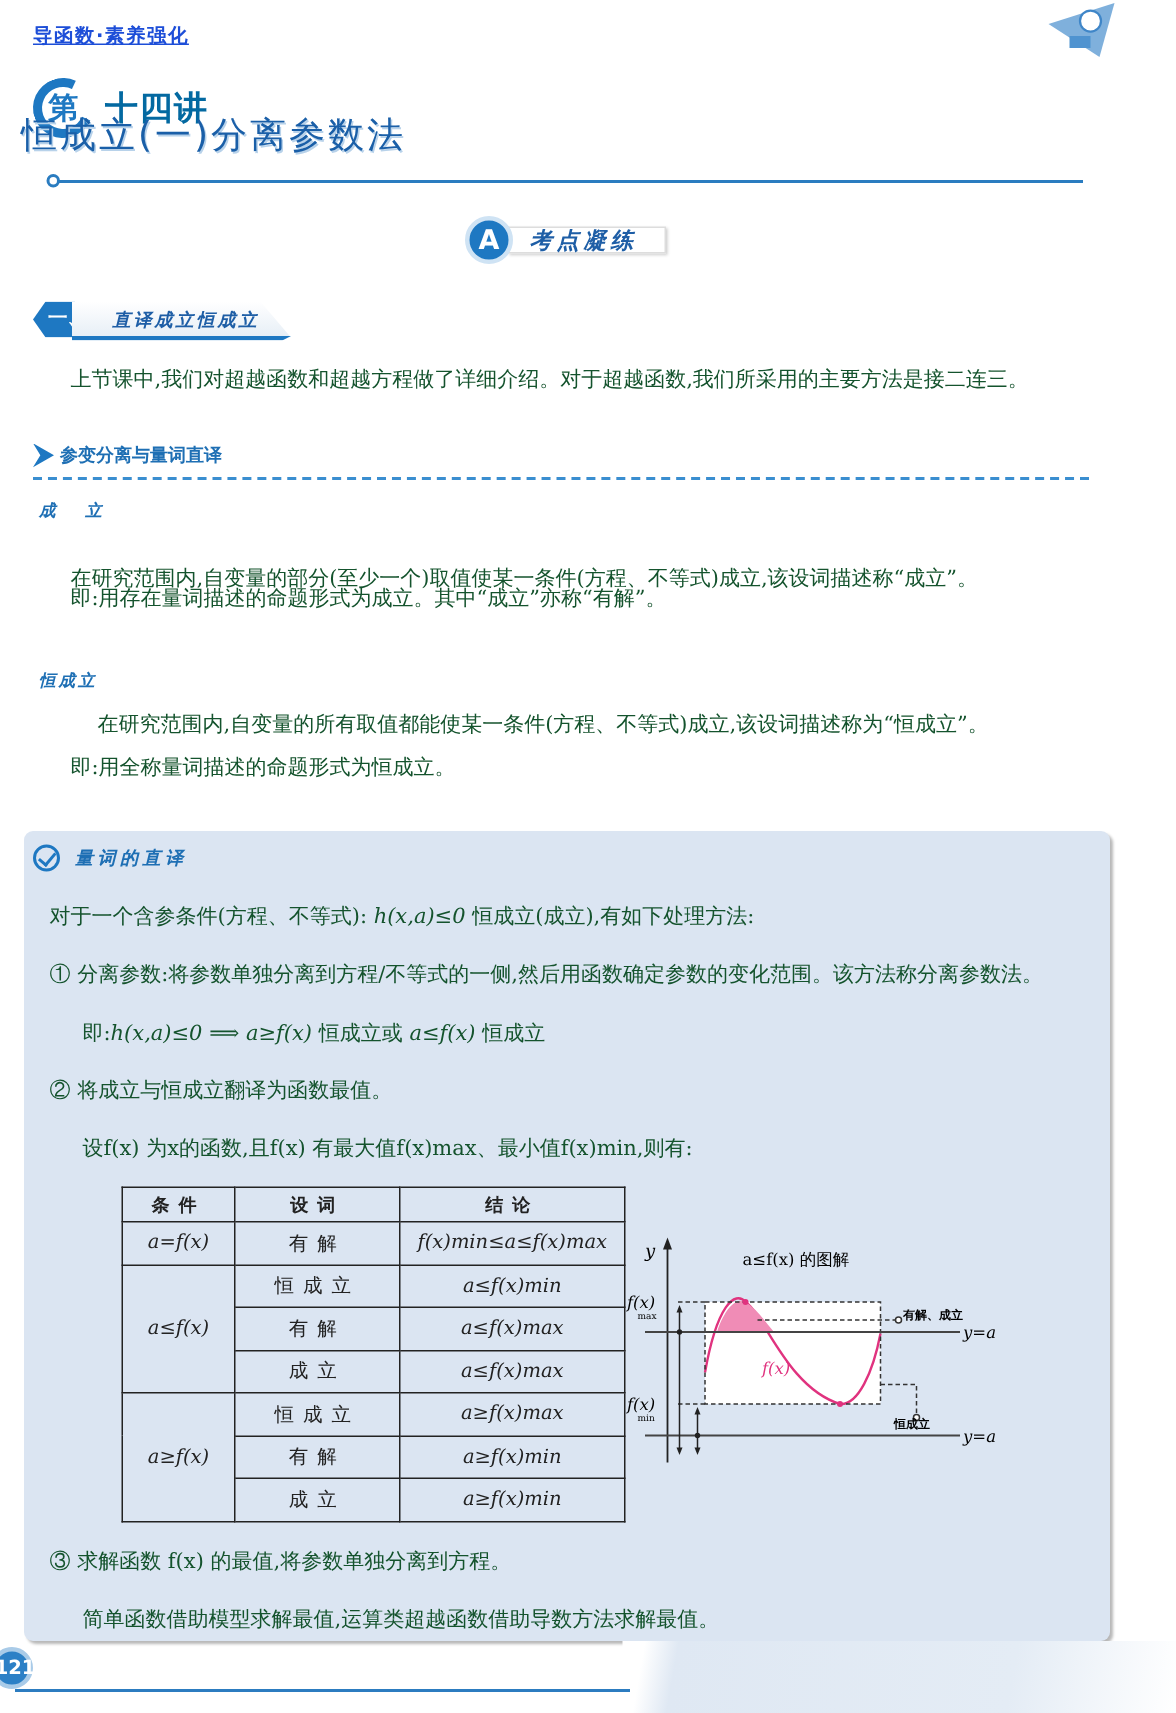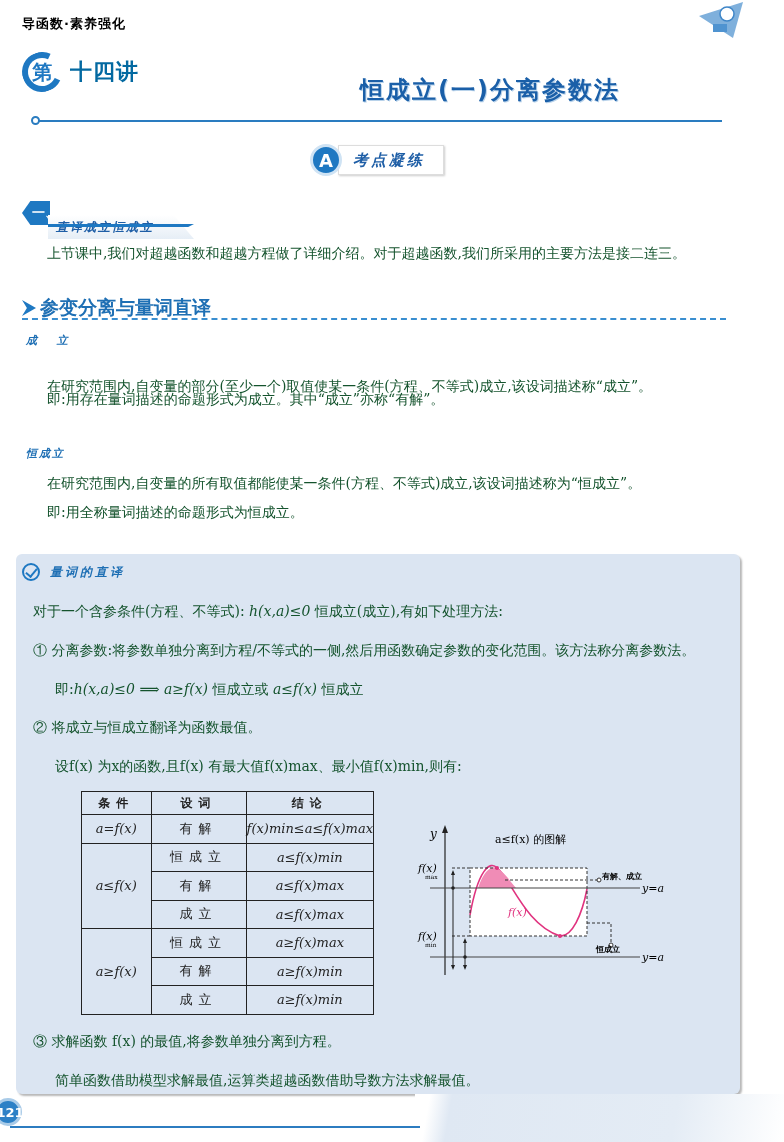--- a/index.html
+++ b/index.html
@@ -1,61 +1,61 @@
 <!DOCTYPE html>
 <html><head>
 <meta charset="utf-8">
 <style>
   * { box-sizing: border-box; margin: 0; padding: 0; }
   html, body { width: 784px; height: 1142px; background: #ffffff; overflow: hidden; }
   body { position: relative; font-family: "DejaVu Serif", "Liberation Serif", serif; color: #222; }
   .abs { position: absolute; }
-  .series-title { left: 22px; top: 15px; font-size: 13px; color: #000000; font-weight: bold; letter-spacing: 1px; font-family: "DejaVu Sans", sans-serif; }
+  .series-title { left: 22px; top: 15px; font-size: 13px; color: #1d4ed8; font-weight: bold; letter-spacing: 1px; font-family: "DejaVu Sans", sans-serif; text-decoration: underline; }
   .corner-logo { left: 697px; top: 2px; width: 48px; height: 36px; }
   .lecture-badge { left: 22px; top: 52px; display: flex; align-items: center; }
   .lecture-circle { width: 40px; height: 40px; border-radius: 50%; border: 6px solid #1e78c2; border-right-color: transparent; display: flex; align-items: center; justify-content: center; color: #1e78c2; font-weight: bold; font-size: 20px; font-family: "DejaVu Sans", sans-serif; transform: rotate(-20deg); }
   .lecture-circle span { transform: rotate(20deg); display: inline-block; }
   .lecture-text { color: #0369a1; font-size: 22px; font-weight: bold; margin-left: 8px; font-family: "DejaVu Sans", sans-serif; letter-spacing: 1px; }
-  .page-title { left: 0; width: 620px; top: 74px; text-align: right; font-size: 24px; font-weight: bold; color: #1a5fa8; letter-spacing: 2px; font-family: "DejaVu Sans", sans-serif; text-shadow: 1px 1px 0 #b8d2ea; padding-left: 14px; }
+  .page-title { left: 0; width: 620px; top: 74px; text-align: left; font-size: 24px; font-weight: normal; color: #1a5fa8; letter-spacing: 2px; font-family: "DejaVu Sans", sans-serif; text-shadow: 1px 1px 0 #b8d2ea; padding-left: 14px; }
   .title-rule { left: 38px; top: 120px; width: 684px; height: 2px; background: #2a7cc0; }
   .title-rule-dot { left: 31px; top: 116px; width: 9px; height: 9px; border-radius: 50%; border: 2px solid #2a7cc0; background: #fff; }
   .section-a { left: 310px; top: 143px; width: 134px; height: 34px; display: flex; align-items: center; }
   .section-a .a-circle { width: 32px; height: 32px; border-radius: 50%; background: #1e78c2; border: 3px solid #cfe3f4; color: #fff; font-weight: bold; font-size: 18px; display: flex; align-items: center; justify-content: center; font-family: "DejaVu Sans", sans-serif; z-index: 2; }
-  .section-a .a-label { margin-left: -4px; height: 30px; flex: 1; background: #fff; border: 1px solid #ddd; box-shadow: 1px 1px 2px #ccc; color: #1e5ea6; font-size: 15px; font-weight: bold; display: flex; align-items: center; padding-left: 14px; letter-spacing: 3px; font-style: italic; }
+  .section-a .a-label { margin-left: -4px; height: 18px; flex: 1; background: #fff; border: 1px solid #ddd; box-shadow: 1px 1px 2px #ccc; color: #1e5ea6; font-size: 15px; font-weight: bold; display: flex; align-items: center; padding-left: 14px; letter-spacing: 3px; font-style: italic; }
   .section-one { left: 22px; top: 199px; width: 172px; height: 30px; }
   .section-one .tag { position: absolute; left: 0; top: 2px; width: 28px; height: 24px; background: #1e78c2; clip-path: polygon(30% 0, 100% 0, 100% 100%, 30% 100%, 0 50%); color: #fff; font-size: 13px; font-weight: bold; padding-left: 10px; line-height: 24px; font-family: "DejaVu Sans", sans-serif; }
-  .section-one .bar { position: absolute; left: 26px; top: 16px; width: 146px; height: 24px; background: linear-gradient(#ffffff, #e6eef6); clip-path: polygon(0 0, 86% 0, 100% 100%, 0 100%); color: #1e5ea6; font-size: 12px; font-weight: bold; line-height: 24px; padding-left: 8px; letter-spacing: 2px; font-style: italic; }
+  .section-one .bar { position: absolute; left: 26px; top: 2px; width: 146px; height: 24px; background: linear-gradient(#ffffff, #e6eef6); clip-path: polygon(0 0, 86% 0, 100% 100%, 0 100%); color: #1e5ea6; font-size: 12px; font-weight: bold; line-height: 24px; padding-left: 27px; letter-spacing: 2px; font-style: italic; }
   .section-one .under { position: absolute; left: 26px; top: 25px; width: 146px; height: 3px; background: #1e78c2; clip-path: polygon(0 0, 100% 0, 96% 100%, 0 100%); }
   .body-text { font-size: 14px; color: #14532d; line-height: 20px; }
   .p-intro { left: 47px; top: 243px; }
   .sub-heading { left: 22px; top: 295px; display: flex; align-items: center; }
   .chevron { width: 14px; height: 16px; background: #1e78c2; clip-path: polygon(0 0, 100% 50%, 0 100%, 35% 50%); }
-  .sub-heading-text { margin-left: 4px; font-size: 19px; font-weight: bold; color: #1e6fb4; font-family: "DejaVu Sans", sans-serif; }
+  .sub-heading-text { margin-left: 4px; font-size: 12px; font-weight: bold; color: #1e6fb4; font-family: "DejaVu Sans", sans-serif; }
   .sub-rule { left: 22px; top: 318px; width: 704px; border-top: 2px dashed #3a8ed0; }
   .term-label { font-size: 11px; color: #1e6fb4; font-weight: bold; font-style: italic; letter-spacing: 8px; }
   .t1 { left: 26px; top: 333px; }
   .p1 { left: 47px; top: 376px; }
   .p2 { left: 47px; top: 389px; }
   .t2 { left: 26px; top: 446px; letter-spacing: 2px; }
-  .p3 { left: 47px; top: 473px; }
+  .p3 { left: 65px; top: 473px; }
   .p4 { left: 47px; top: 502px; }
   .note-box { left: 16px; top: 554px; width: 724px; height: 540px; background: #dbe5f2; border-radius: 6px; box-shadow: 2px 2px 2px #b8b8b8; }
   .note-head { left: 22px; top: 563px; display: flex; align-items: center; }
   .check-circle { width: 18px; height: 18px; border-radius: 50%; border: 2px solid #1e78c2; position: relative; }
   .check-circle::after { content: ""; position: absolute; left: 4px; top: 1px; width: 5px; height: 9px; border: solid #1e78c2; border-width: 0 2px 2px 0; transform: rotate(40deg); }
   .note-head-text { margin-left: 10px; color: #1e6fb4; font-size: 12px; font-weight: bold; font-style: italic; letter-spacing: 3px; }
   .n1 { left: 33px; top: 601px; }
   .n2 { left: 33px; top: 640px; }
   .n3 { left: 55px; top: 679px; }
   .n4 { left: 33px; top: 717px; }
   .n5 { left: 55px; top: 756px; }
   .n6 { left: 33px; top: 1031px; }
   .n7 { left: 55px; top: 1070px; }
   i.m { font-style: italic; }
-  table.cond { position: absolute; left: 81px; top: 791px; border-collapse: collapse; width: 293px; background: #fff0; }
+  table.cond { position: absolute; left: 81px; top: 791px; border-collapse: collapse; width: 336px; background: #fff0; }
   table.cond td, table.cond th { border: 1px solid #222; height: 28.5px; text-align: center; font-size: 13px; font-weight: normal; }
   table.cond th { font-weight: bold; font-size: 12px; letter-spacing: 6px; height: 23px; }
   table.cond th.c1, table.cond td.c1 { width: 75px; }
   table.cond th.c2, table.cond td.c2 { width: 110px; letter-spacing: 6px; }
   .page-num { left: -6px; top: 1098px; width: 28px; height: 28px; border-radius: 50%; background: #2c80c6; border: 3px solid #a9cbe8; color: #fff; font-size: 13px; font-weight: bold; display: flex; align-items: center; justify-content: center; font-family: "DejaVu Sans", sans-serif; padding-left: 4px; }
   .footer-rule { left: 10px; top: 1126px; width: 410px; height: 2px; background: #2c7cc0; }
   .footer-fade { left: 415px; top: 1094px; width: 369px; height: 48px; background: linear-gradient(100deg, #ffffff 0%, #ffffff 4%, #dfe8f3 10%, #e4ecf5 70%, #ffffff 100%); }
 </style>
 </head>
 <body>

